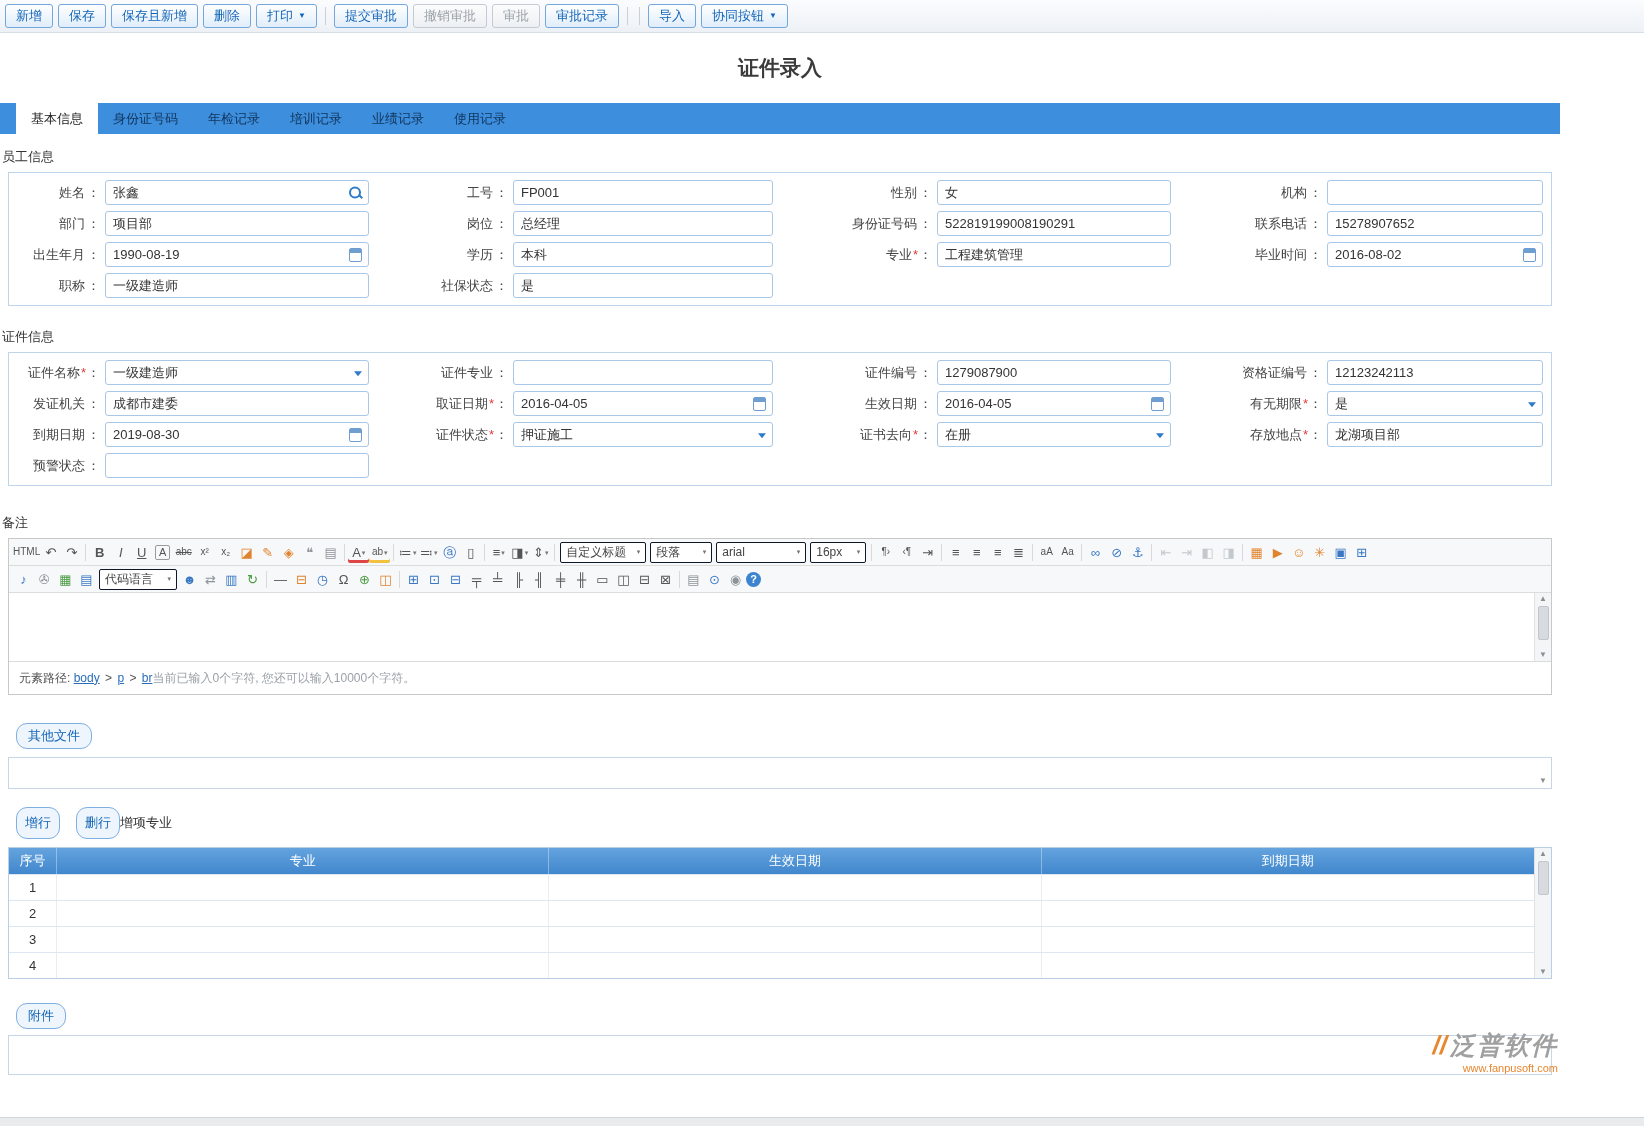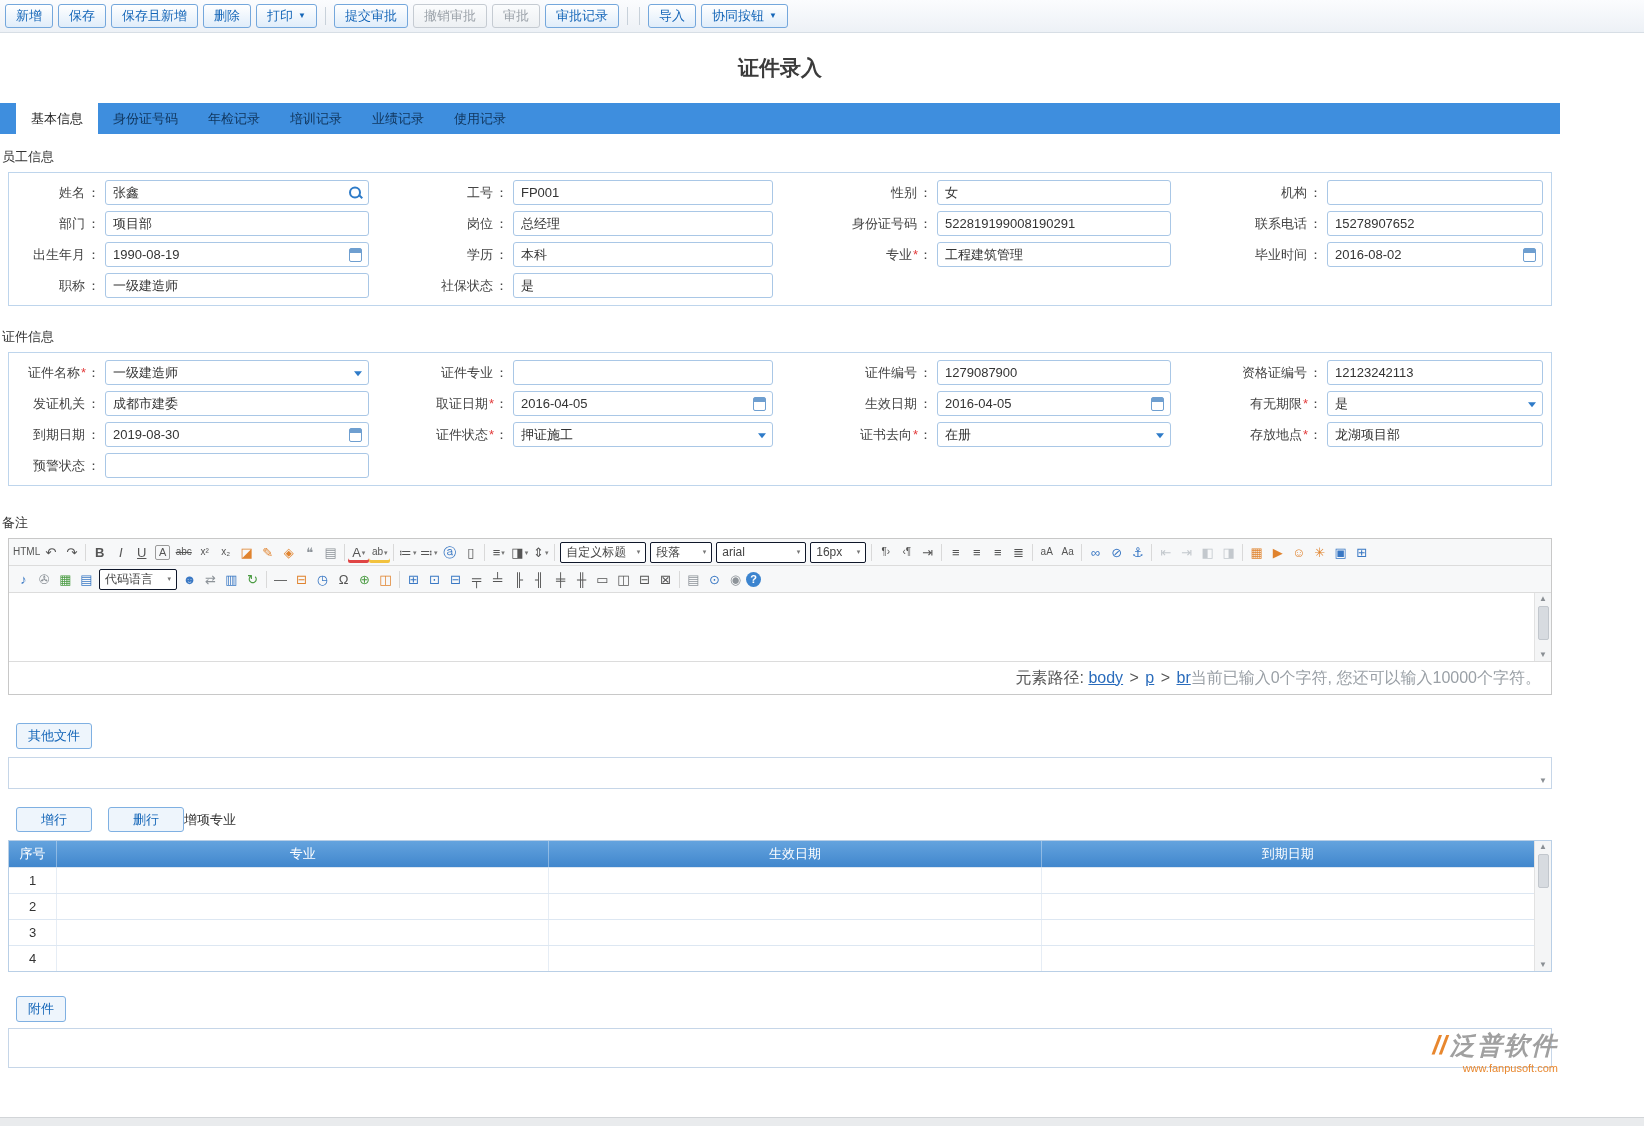--- a/index.html
+++ b/index.html
@@ -46,32 +46,32 @@
 .c-orange{color:#e0832e}.c-blue{color:#3a78c4}.c-green{color:#4a9b42}.c-gray{color:#8d9399}.c-muted{color:#c3c8cd}
 .ecaret{font-size:7px;color:#777;margin-left:1px}
 .esep{width:1px;height:17px;background:#d9d9d9;margin:0 3px;flex:none}
 .eselect{height:21px;border:1px solid #0f172a;border-radius:2px;background:#fff;display:inline-flex;align-items:center;justify-content:space-between;padding:0 5px;margin:0 2px;font-size:12px;color:#444;flex:none;cursor:pointer;white-space:nowrap;overflow:hidden}
 .econtent{height:68px;position:relative;background:#fff}
 .vscroll{position:absolute;right:0;top:0;bottom:0;width:17px;background:#f4f5f6;border-left:1px solid #e2e2e2;display:flex;flex-direction:column;align-items:center;padding:2px 0}
 .vscroll.vs-static{position:static;height:auto}
 .sarr{font-size:8px;color:#8a8f94;line-height:1}
 .sarr.bottom{margin-top:auto}
 .sthumb{height:34px;width:11px;background:#d7dbe0;border:1px solid #c2c7cd;border-radius:2px;margin-top:3px}
-.efooter{height:27px;border-top:1px solid #dcdcdc;display:flex;align-items:center;justify-content:flex-end;padding:16px 10px;font-size:16px;color:#555;background:#fff}
+.efooter{height:27px;border-top:1px solid #dcdcdc;display:flex;align-items:center;justify-content:flex-start;padding:16px 10px;font-size:12px;color:#555;background:#fff}
 .plink{color:#2a6cbc;text-decoration:underline;cursor:pointer}
 .psep{color:#555;margin:0 2px}
 .ecounter{color:#9aa0a6}
 
-.linkbtn{display:inline-flex;align-items:center;height:26px;padding:0 11px;border:1px solid #7fb0e2;border-radius:3px;background:#eef5fc;color:#1566b8;font-size:13px;font-family:inherit;cursor:pointer}
+.linkbtn{display:inline-flex;align-items:center;height:26px;padding:0 11px;border:1px solid #7fb0e2;border-radius:11px;background:#eef5fc;color:#1566b8;font-size:13px;font-family:inherit;cursor:pointer}
 .btnwrap{margin:28px 0 0 16px}
 .btnwrap.attach{margin-top:24px}
 .filebox{margin:8px 8px 0;height:32px;border:1px solid #c6d6e8;position:relative}
 .corner-arr{position:absolute;right:4px;bottom:3px;font-size:8px;color:#8a8f94;cursor:pointer}
 .rowbtns{display:flex;align-items:center;margin-top:18px}
-.rowbtns .linkbtn{margin-left:16px;height:25px;padding:0 24px}
+.rowbtns .linkbtn{margin-left:16px;height:32px;padding:0 8px}
 .caption{margin-left:0;color:#333}
 .gwrap{display:flex;margin:8px 8px 0;border:1px solid #b9cfe6}
 .gtable{flex:1}
 .thead{display:grid;grid-template-columns:48px 1fr 1fr 1fr;height:26px;background:linear-gradient(#64a3de,#4187cd);color:#fff;align-items:center}
 .thcell{text-align:center;border-right:1px solid rgba(255,255,255,.35);height:100%;line-height:26px}
 .thcell:last-child{border-right:none}
 .trow{display:grid;grid-template-columns:48px 1fr 1fr 1fr;height:26px;border-top:1px solid #dde7f2;background:#fff}
 .tcell{border-right:1px solid #e6edf5;height:100%}
 .tcell:last-child{border-right:none}
 .tcell.num{display:flex;align-items:center;justify-content:center;color:#333}

